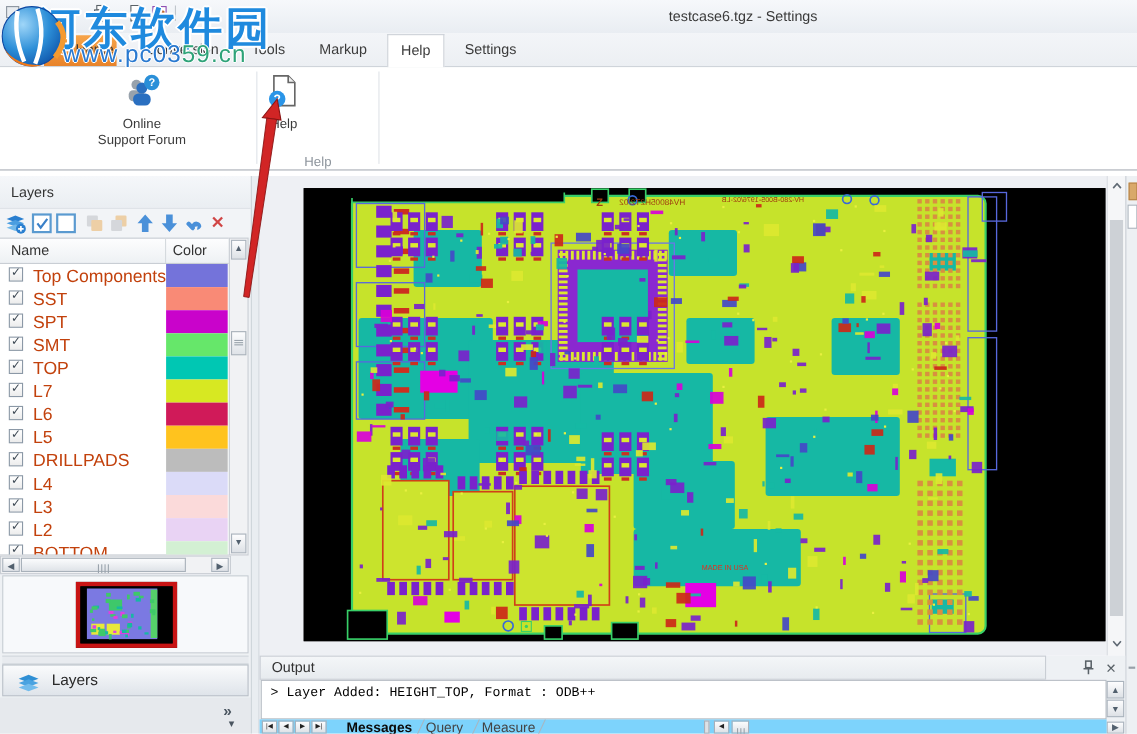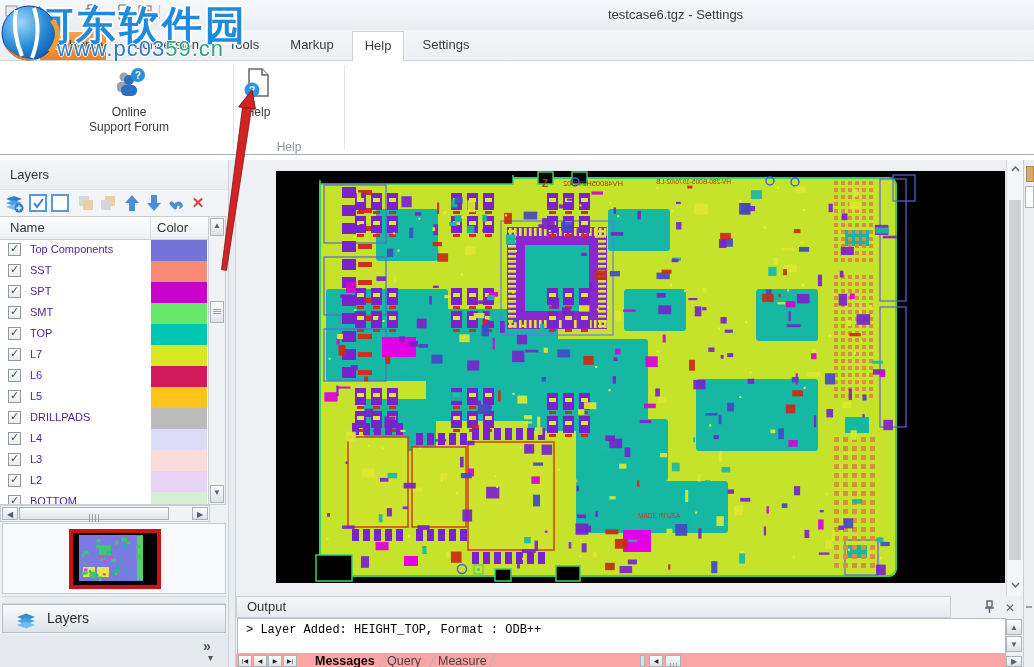--- a/index.html
+++ b/index.html
@@ -29,21 +29,21 @@
           font-size:13px;color:#333;line-height:30px;padding-left:10px;box-sizing:border-box;border-bottom:1px solid #dfe3e8}
   .ltoolbar{left:0;top:30px;width:228px;height:26px;background:#f2f4f7}
   .tico{position:absolute;top:3px;width:20px;height:20px}
   .thead{left:0;top:56px;width:208px;height:24px;background:linear-gradient(#fdfdfe,#eef1f4);
          border-top:1px solid #c9ced4;border-bottom:1px solid #c9ced4;box-sizing:border-box;font-size:13px;color:#333}
   .tbody{left:0;top:80px;width:208px;height:265px;background:#fff;overflow:hidden;border-bottom:1px solid #c9ced4;box-sizing:border-box}
   .lrow{position:relative;width:208px;height:21px}
   .cb{position:absolute;left:8px;top:3px;width:13px;height:13px;border:1px solid #8b98a6;background:linear-gradient(#fff,#ececec);
       box-sizing:border-box;text-align:center}
   .cb .ck{font-size:11px;line-height:11px;color:#3f4a55;display:block;margin-top:-1px}
-  .lname{position:absolute;left:30px;top:3px;font-size:11px;color:#4c1d95;white-space:nowrap}
+  .lname{position:absolute;left:30px;top:3px;font-size:16px;color:#c2410c;white-space:nowrap}
   .sw{position:absolute;left:151px;top:0;width:56px;height:21px}
   
   .sbtn{position:absolute;background:linear-gradient(#fdfdfe,#dde1e6);border:1px solid #aab3bd;box-sizing:border-box;
         text-align:center;color:#52606e;font-size:8px;line-height:14px}
   .strack{position:absolute;background:#f1f2f4;border:1px solid #c9ced4;box-sizing:border-box}
   .sthumb{position:absolute;background:linear-gradient(#fbfcfd,#dfe3e8);border:1px solid #a8b1ba;box-sizing:border-box}
   .gripv{width:8px;height:1px;background:#9aa3ac;margin:1px auto 0}
   .griph{width:1px;height:8px;background:#9aa3ac;display:inline-block;margin:2px 1px 0}
   
   .thpanel{left:2px;top:363px;width:224px;height:71px;background:#f7f9fb;border:1px solid #c6ccd3;box-sizing:border-box}
@@ -57,21 +57,21 @@
   .mainarea{left:236px;top:160px;width:770px;height:436px;background:#eef0f4}
   .canvas{left:276px;top:171px;width:729px;height:412px;background:#000}
   .mvsb{left:1006px;top:160px;width:17px;height:436px;background:#f5f6f8;border-left:1px solid #d5d9de;box-sizing:border-box}
   .rstrip{left:1023px;top:160px;width:11px;height:507px;background:#edf0f3;border-left:1px solid #c9ced4;box-sizing:border-box}
   
   .outpanel{left:236px;top:596px;width:787px;height:71px;background:#eef1f4}
   .outhead{left:0;top:0;width:715px;height:22px;background:linear-gradient(#f4f6f8,#e7ebef);
            border:1px solid #c9ced4;box-sizing:border-box;font-size:13px;color:#333;line-height:20px}
   .outtext{left:1px;top:22px;width:769px;height:36px;background:#fff;border:1px solid #b6bcc4;box-sizing:border-box;
            font-family:"Liberation Mono","DejaVu Sans Mono",monospace;font-size:12px;color:#000;line-height:16px;padding:3px 0 0 8px}
-  .outtabs{left:0;top:58px;width:770px;height:13px;background:#fca5a5}
+  .outtabs{left:0;top:58px;width:770px;height:13px;background:#7dd3fc}
   .navbtn{position:absolute;top:1px;width:14px;height:12px;background:linear-gradient(#fdfdfe,#dde1e6);
           border:1px solid #a8b0ba;box-sizing:border-box;font-size:6px;line-height:10px;text-align:center;color:#222}
   .otab{position:absolute;top:0;font-size:12.5px;color:#444;line-height:14px}
   .otab.active{font-weight:bold;color:#0a0a0a}
   .slant{position:absolute;top:0;width:1px;height:14px;background:#aab4bd;transform:skewX(-25deg)}
   
   .wm1{left:33px;top:-2px;font-size:40px;font-weight:bold;letter-spacing:3px;color:#1f8ade;z-index:45;
        text-shadow:-2px 0 #fff,2px 0 #fff,0 -2px #fff,0 2px #fff,-1px -1px #fff,1px 1px #fff,1px -1px #fff,-1px 1px #fff}
   .wm2{left:57px;top:36px;font-size:22px;font-weight:normal;letter-spacing:1px;z-index:45;
        text-shadow:-1px 0 #fff,1px 0 #fff,0 -1px #fff,0 1px #fff}

